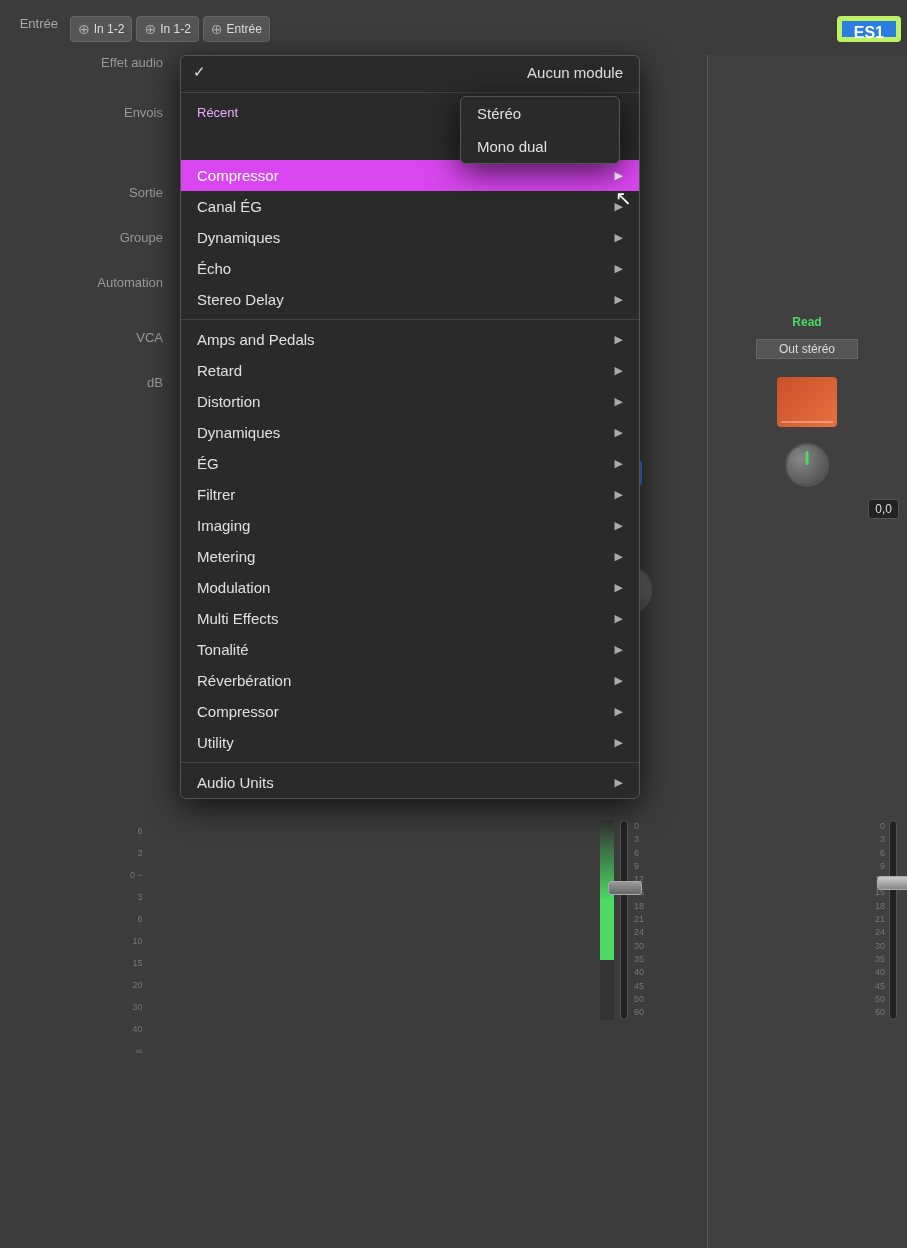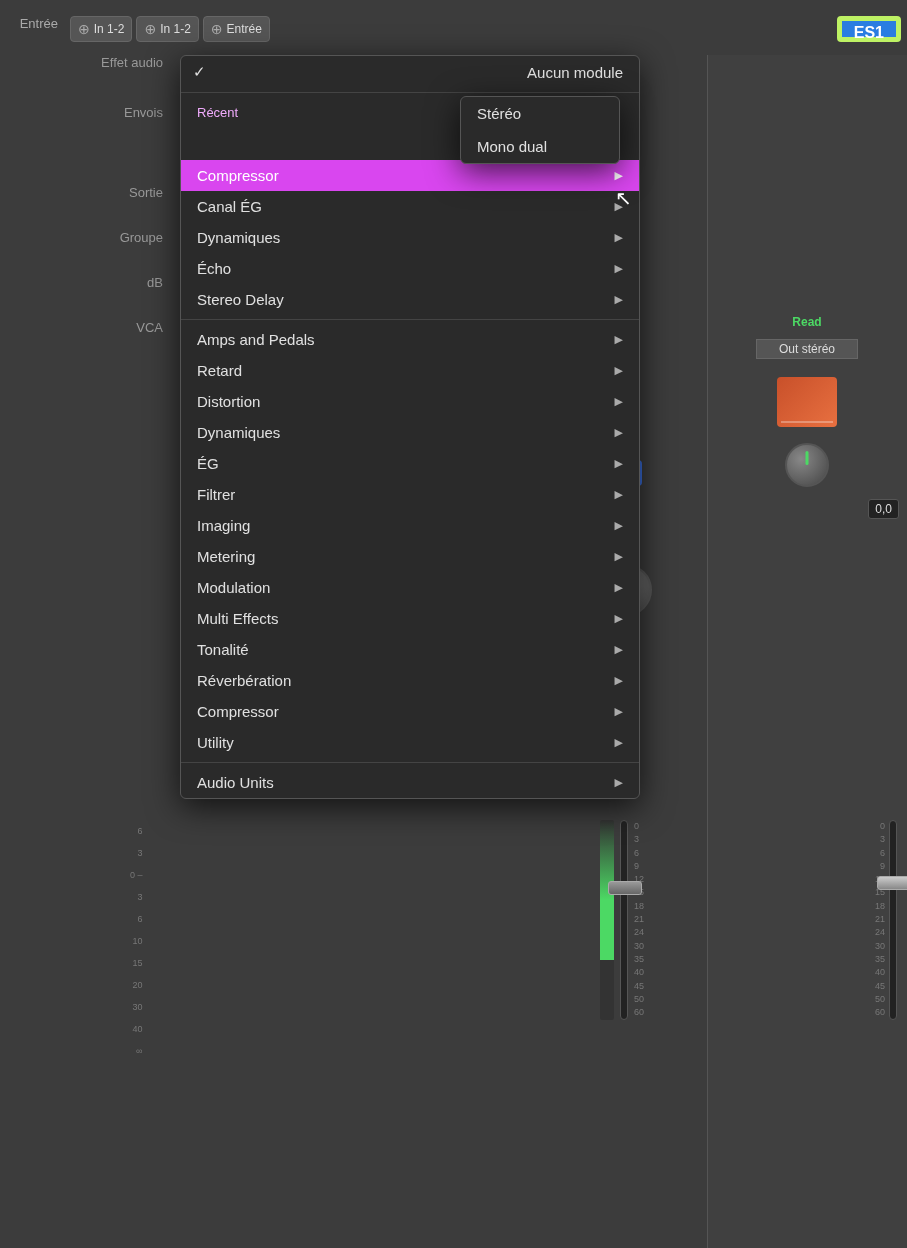--- a/index.html
+++ b/index.html
@@ -312,25 +312,28 @@
   </div>
   <div class="label-row" style="height:80px;">
     <span>Envois</span>
   </div>
   <div class="label-row" style="height:45px;margin-left:36px;">
     <span>Sortie</span>
   </div>
   <div class="label-row" style="height:45px;">
     <span>Groupe</span>
   </div>
+  <div class="label-row" style="height:55px;">
+    <span>Automation</span>
+  </div>
+  <div class="label-row" style="height:45px;">
+    <span>VCA</span>
+  </div>
   <div class="label-row" style="height:45px;">
     <span>dB</span>
-  </div>
-  <div class="label-row" style="height:45px;">
-    <span>VCA</span>
   </div>
 </div>
 
 <div class="right-content">
 
   <div style="display:flex; justify-content:center; padding: 260px 0 4px 0;">
     <span class="read-badge">Read</span>
   </div>
 
   <div style="display:flex; justify-content:center; padding: 6px 8px;">

